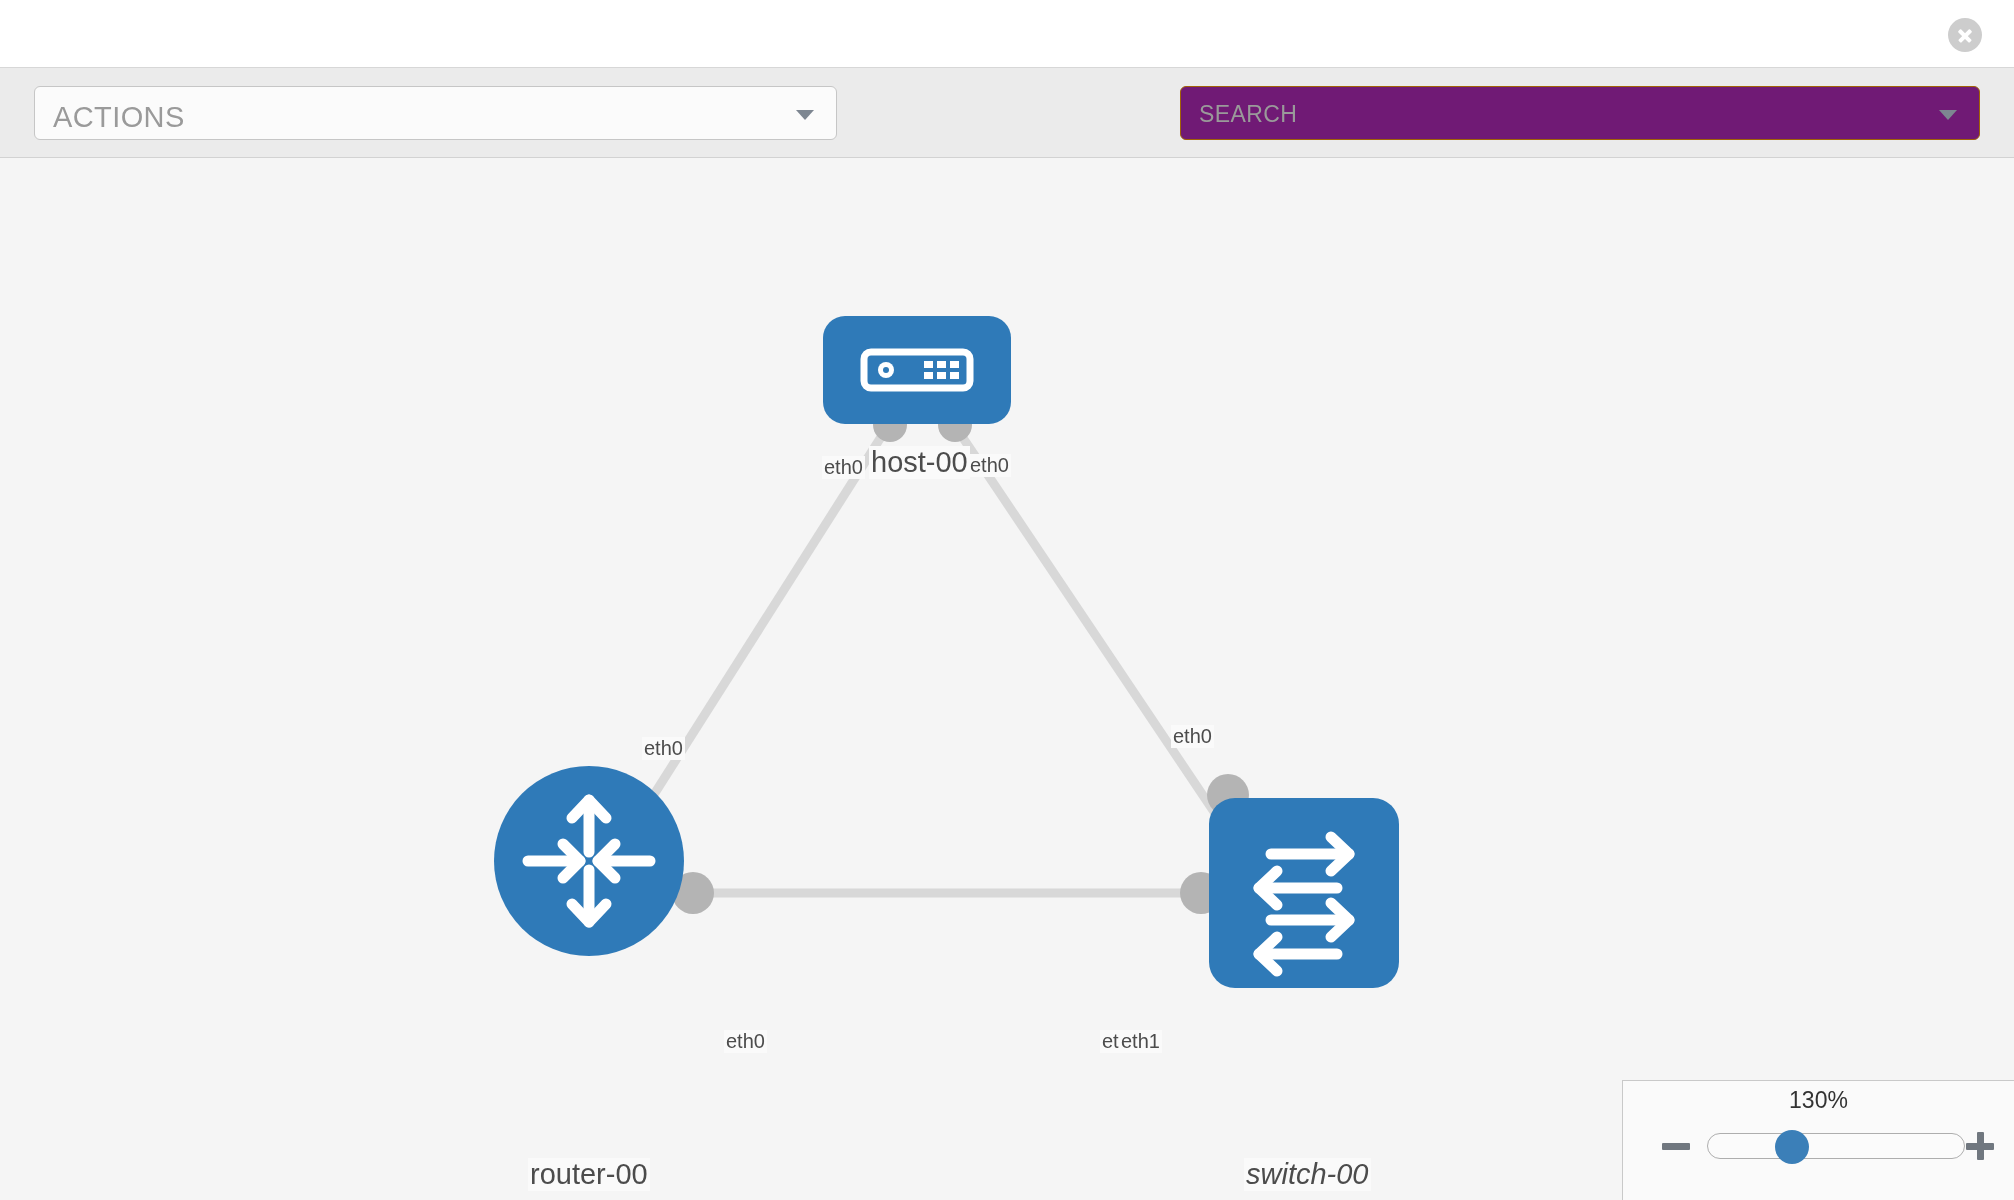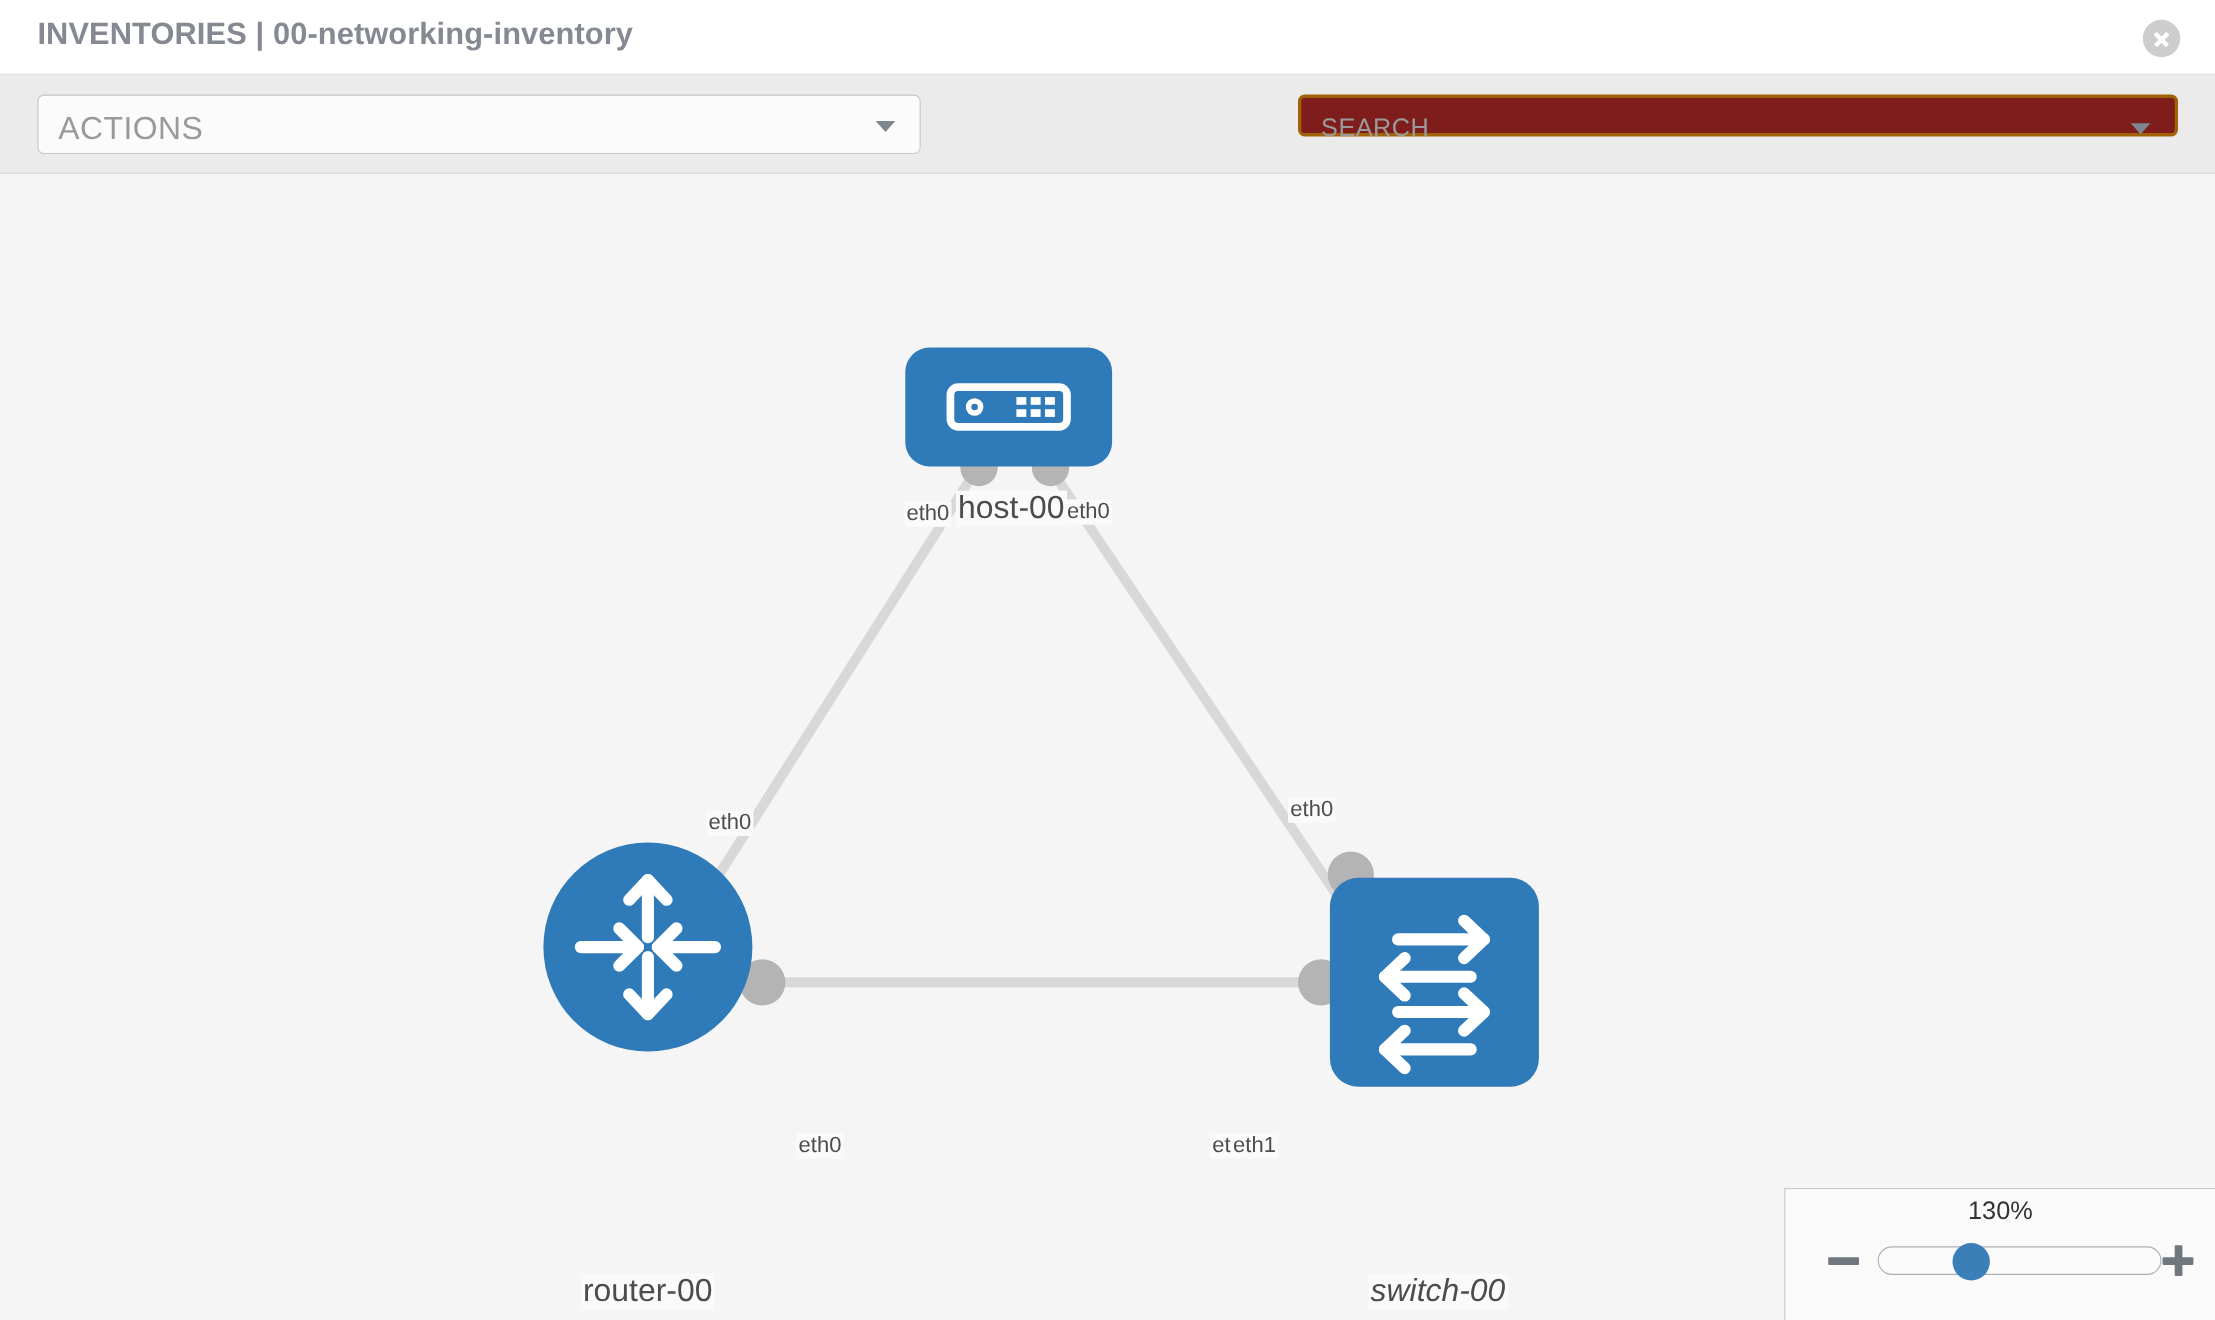--- a/index.html
+++ b/index.html
@@ -98,23 +98,23 @@
   }
   .icon-wrench { left: 1040px; }
   .icon-key    { left: 1108px; }
   .tool-icon svg { width: 46px; height: 46px; display: block; }
 
   .search-field {
     position: absolute;
     left: 1180px;
     top: 18px;
     width: 800px;
-    height: 38px;
-    background: #7f1d1d;
-    border: 3px solid #a16207;
+    height: 54px;
+    background: #701a75;
+    border: 1px solid #a16207;
     border-radius: 6px;
   }
   .search-label {
     position: absolute;
     left: 18px;
     top: 14px;
     font-size: 23px;
     color: #9a9a9a;
     letter-spacing: 0.4px;
   }
@@ -235,21 +235,20 @@
     height: 34px;
     background: #3b7fb8;
     border-radius: 50%;
     cursor: pointer;
   }
 </style>
 </head>
 <body>
 
 <div class="header">
-  <div class="header-title">INVENTORIES | 00-networking-inventory</div>
   <div class="close-icon"></div>
 </div>
 
 <div class="toolbar">
 
   <div class="actions-select">
     <span class="actions-label">ACTIONS</span>
     <span class="caret"></span>
   </div>
 

